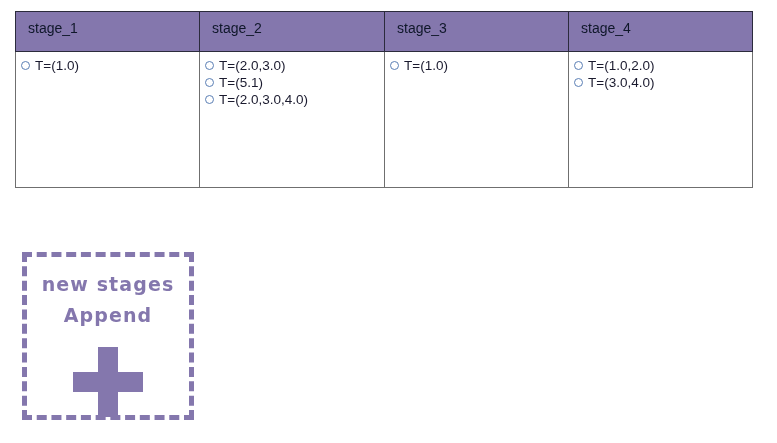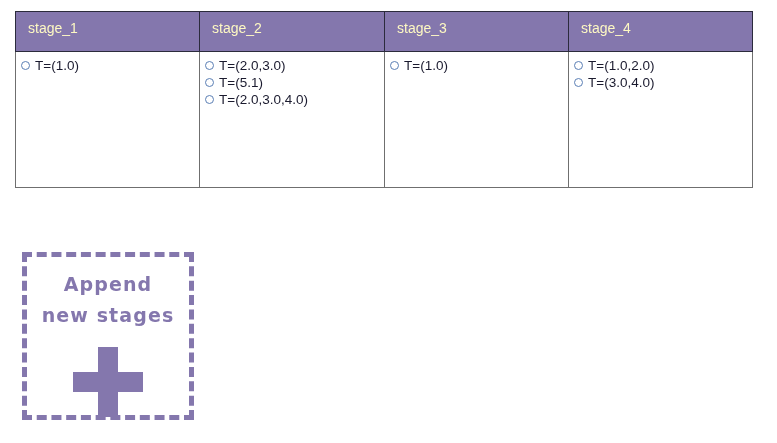--- a/index.html
+++ b/index.html
@@ -25,21 +25,21 @@
     border-collapse: collapse;
     table-layout: fixed;
   }
   #stage-table col.c1 { width: 184px; }
   #stage-table col.c2 { width: 185px; }
   #stage-table col.c3 { width: 184px; }
   #stage-table col.c4 { width: 184px; }
 
   #stage-table th {
     background: #8477ad;
-    color: #fef9c3;
+    color: #0f172a;
     font-size: 14px;
     font-weight: normal;
     text-align: left;
     vertical-align: top;
     padding: 8px 0 0 12px;
     height: 40px;
     border: 1px solid #2b2b3c;
     box-sizing: border-box;
   }
 
@@ -190,20 +190,20 @@
             <span class="li-text">T=(3.0,4.0)</span>
           </li>
         </ul>
       </td>
     </tr>
   </tbody>
 </table>
 
 <div id="append-stages-button">
   <div class="btn-label">
+    <div>new stages</div>
     <div>Append</div>
-    <div>new stages</div>
   </div>
   <div class="plus-icon">
     <div class="bar-h"></div>
     <div class="bar-v"></div>
   </div>
 </div>
 
 </body></html>

